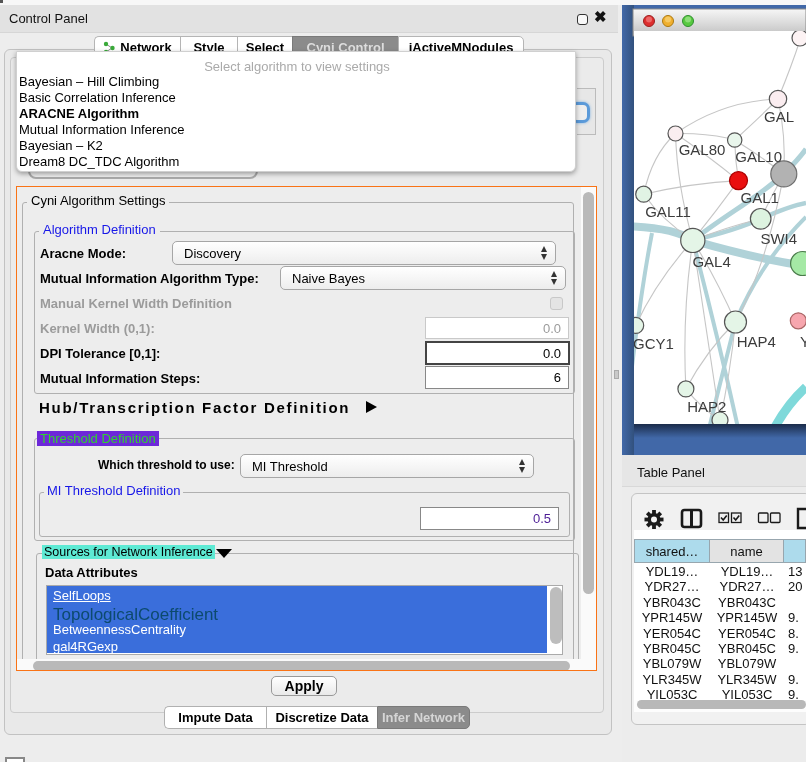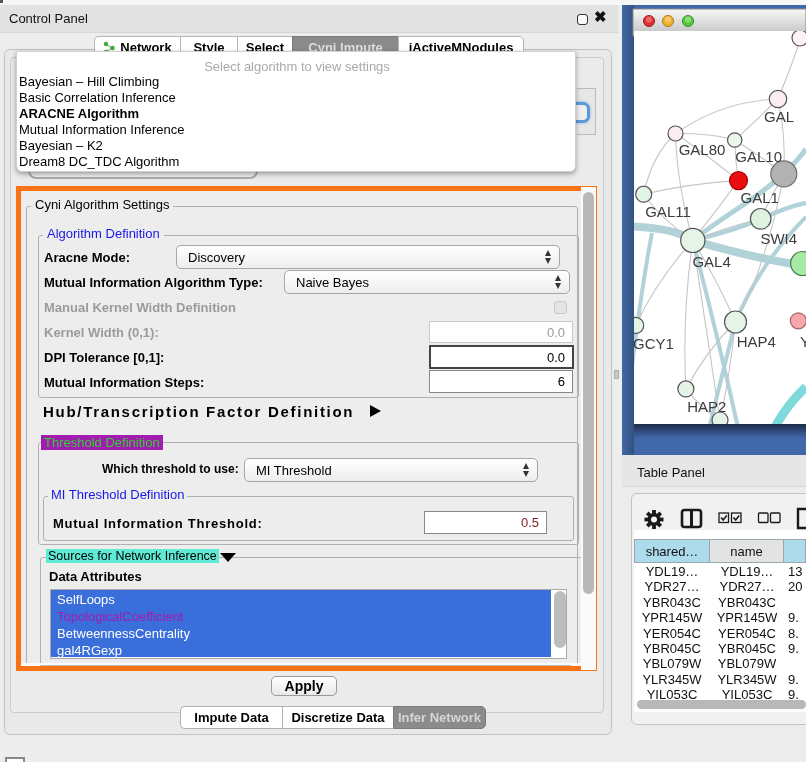--- a/index.html
+++ b/index.html
@@ -36,29 +36,29 @@
     <div style="width:86px;height:23px;background:#fff;border:1px solid #b5b5b5;border-right:none;border-radius:5px 0 0 5px;display:flex;align-items:center;justify-content:center;font-size:13px;font-weight:bold;color:#000;">
       <svg width="13" height="14" viewBox="0 0 13 14" style="margin-right:4px;">
         <line x1="3" y1="3" x2="9" y2="7" stroke="#888" stroke-width="1"></line>
         <line x1="3" y1="11" x2="9" y2="7" stroke="#888" stroke-width="1"></line>
         <circle cx="3" cy="3" r="2.2" fill="#3aaa3a"></circle>
         <circle cx="3" cy="11" r="2.2" fill="#3aaa3a"></circle>
         <circle cx="9.5" cy="7" r="2.2" fill="#3aaa3a"></circle>
       </svg>Network</div>
     <div style="width:57px;height:23px;background:#fff;border:1px solid #b5b5b5;border-right:none;display:flex;align-items:center;justify-content:center;font-size:13px;font-weight:bold;color:#000;">Style</div>
     <div style="width:55px;height:23px;background:#fff;border:1px solid #b5b5b5;border-right:none;display:flex;align-items:center;justify-content:center;font-size:13px;font-weight:bold;color:#000;">Select</div>
-    <div style="width:106px;height:23px;background:#8b8b8b;border:1px solid #7a7a7a;border-right:none;display:flex;align-items:center;justify-content:center;font-size:13px;font-weight:bold;color:#dedede;">Cyni Impute</div>
+    <div style="width:106px;height:23px;background:#8b8b8b;border:1px solid #7a7a7a;border-right:none;display:flex;align-items:center;justify-content:center;font-size:13px;font-weight:bold;color:#dedede;">Cyni Control</div>
     <div style="width:126px;height:23px;background:#fff;border:1px solid #b5b5b5;border-radius:0 5px 5px 0;display:flex;align-items:center;justify-content:center;font-size:13px;font-weight:bold;color:#000;">jActiveMNodules</div>
   </div>
 
   <div class="abs" style="left:577px;top:83px;width:19px;height:47px;border:1px solid #bbb;border-left:none;background:#e7e7e7;"></div>
   <div class="abs" style="left:570px;top:97px;width:20px;height:21px;border:3px solid #5b9ad9;border-radius:7px;box-shadow:0 0 3px #7fb3e3;background:#eee;"></div>
   <div class="abs" style="left:28px;top:140px;width:230px;height:34px;border:2px solid #aaa;border-radius:8px;background:#f0f0f0;"></div>
 
-  <div class="abs" style="left:16px;top:181px;width:581px;height:485px;background:#ededed;border:5px solid #f97316;overflow:hidden;" id="viewport">
+  <div class="abs" style="left:16px;top:181px;width:581px;height:485px;background:#ededed;border:1px solid #f97316;overflow:hidden;" id="viewport">
 
     <div class="abs" style="left:5px;top:15px;width:552px;height:470px;border:1px solid #b0b0b0;border-radius:3px;"></div>
     <div class="lbl" style="left:10px;top:6px;background:#ededed;padding:0 4px;font-size:13px;color:#000;">Cyni Algorithm Settings</div>
 
     <div class="abs" style="left:17px;top:44px;width:541px;height:163px;border:1px solid #b0b0b0;border-radius:3px;"></div>
     <div class="lbl" style="left:22px;top:35px;background:#ededed;padding:0 4px;font-size:13px;color:#1717e8;">Algorithm Definition</div>
 
     <div class="lbl b" style="left:23px;top:59px;font-size:13px;color:#000;">Aracne Mode:</div>
     <div class="combo" style="left:155px;top:54px;width:384px;height:24px;">
         <span>Discovery</span>
@@ -77,57 +77,56 @@
     <div class="abs fld" style="left:408px;top:130px;width:144px;height:22px;border:1px solid #c9c9c9;color:#9b9b9b;">0.0</div>
     <div class="lbl b" style="left:23px;top:159px;font-size:13px;color:#000;">DPI Tolerance [0,1]:</div>
     <div class="abs fld" style="left:408px;top:154px;width:145px;height:24px;border:2px solid #444;color:#000;">0.0</div>
     <div class="lbl b" style="left:23px;top:184px;font-size:13px;color:#000;">Mutual Information Steps:</div>
     <div class="abs fld" style="left:408px;top:179px;width:144px;height:23px;border:1px solid #888;color:#000;">6</div>
 
     <div class="lbl b" style="left:22px;top:212px;font-size:15px;color:#000;letter-spacing:1.7px;">Hub/Transcription Factor Definition</div>
     <div class="abs" style="left:349px;top:214px;width:0;height:0;border-left:11px solid #000;border-top:6.5px solid transparent;border-bottom:6.5px solid transparent;"></div>
 
     <div class="abs" style="left:17px;top:251px;width:541px;height:103px;border:1px solid #b0b0b0;border-radius:3px;"></div>
-    <div class="lbl" style="left:20px;top:244px;background:#a21caf;padding:0 3px;font-size:13px;color:#2fd32f;">Threshold Definition</div>
+    <div class="lbl" style="left:20px;top:244px;background:#6d28d9;padding:0 3px;font-size:13px;color:#2fd32f;">Threshold Definition</div>
     <div class="lbl b" style="left:81px;top:271px;font-size:12px;color:#000;">Which threshold to use:</div>
     <div class="combo" style="left:223px;top:267px;width:294px;height:24px;">
         <span>MI Threshold</span>
         <i class="u"></i>
         <i class="d"></i>
       </div>
 
     <div class="abs" style="left:22px;top:305px;width:531px;height:45px;border:1px solid #b0b0b0;border-radius:3px;"></div>
     <div class="lbl" style="left:27px;top:296px;background:#ededed;padding:0 3px;font-size:13px;color:#1717e8;">MI Threshold Definition</div>
-    <div class="lbl b" style="left:32px;top:325px;font-size:13px;color:#000;letter-spacing:0.75px;">Mutual Information Threshold:</div>
-    <div class="abs fld" style="left:403px;top:320px;width:123px;height:23px;border:1px solid #888;color:#7f1d1d;">0.5</div>
+    <div class="abs fld" style="left:403px;top:320px;width:139px;height:23px;border:1px solid #888;color:#4c1d95;">0.5</div>
 
     <div class="abs" style="left:19px;top:366px;width:543px;height:133px;border:1px solid #b0b0b0;border-radius:3px;"></div>
     <div class="lbl" style="left:25px;top:358px;background:#5eead4;padding:0 2px;font-size:12.5px;color:#000;">Sources for Network Inference</div>
     <div class="abs" style="left:199px;top:362px;width:0;height:0;border-top:9px solid #000;border-left:8px solid transparent;border-right:8px solid transparent;"></div>
     <div class="lbl b" style="left:28px;top:378px;font-size:13px;color:#000;">Data Attributes</div>
 
     <div class="abs" style="left:29px;top:398px;width:517px;height:70px;background:#fff;border:1px solid #aaa;"></div>
     <div class="abs" style="left:30px;top:399px;width:500px;height:67px;background:#3a6edb;"></div>
-    <div class="lbl" style="left:36px;top:401px;font-size:13px;color:#fff;">SelfLoops</div>
-    <div class="lbl" style="left:36px;top:418px;font-size:13px;color:#a21caf;">TopologicalCoefficient</div>
+    <div class="lbl" style="left:36px;top:401px;font-size:13px;color:#fff;text-decoration:underline;">SelfLoops</div>
+    <div class="lbl" style="left:36px;top:418px;font-size:17px;color:#0c4a6e;">TopologicalCoefficient</div>
     <div class="lbl" style="left:36px;top:435px;font-size:13px;color:#fff;">BetweennessCentrality</div>
     <div class="lbl" style="left:36px;top:452px;font-size:13px;color:#fff;">gal4RGexp</div>
     <div class="abs" style="left:533px;top:400px;width:12px;height:57px;background:#bdbdbd;border-radius:6px;"></div>
 
     <div class="abs" style="left:0;top:472px;width:581px;height:13px;background:#fafafa;"></div>
     <div class="abs" style="left:16px;top:474px;width:537px;height:10px;background:#b9b9b9;border-radius:5px;"></div>
   </div>
 
   <div class="abs" style="left:581px;top:182px;width:15px;height:483px;background:#fafafa;"></div>
   <div class="abs" style="left:583px;top:187px;width:11px;height:402px;background:#b9b9b9;border-radius:6px;"></div>
 
   <div class="abs" style="left:271px;top:671px;width:66px;height:20px;background:linear-gradient(#ffffff,#e9e9e9);border:1px solid #999;border-radius:5px;text-align:center;font-size:14px;line-height:19px;color:#000;font-weight:bold;">Apply</div>
 
   <div class="abs" style="left:164px;top:701px;height:23px;display:flex;">
-    <div style="width:102px;height:23px;background:#fff;border:1px solid #b0b0b0;border-right:none;border-radius:5px 0 0 5px;display:flex;align-items:center;justify-content:center;font-size:13px;font-weight:bold;color:#000;margin-left:16px;">Impute Data</div>
+    <div style="width:102px;height:23px;background:#fff;border:1px solid #b0b0b0;border-right:none;border-radius:5px 0 0 5px;display:flex;align-items:center;justify-content:center;font-size:13px;font-weight:bold;color:#000;">Impute Data</div>
     <div style="width:111px;height:23px;background:#fff;border:1px solid #b0b0b0;border-right:none;display:flex;align-items:center;justify-content:center;font-size:13px;font-weight:bold;color:#000;">Discretize Data</div>
     <div style="width:93px;height:23px;background:#8b8b8b;border:1px solid #7a7a7a;border-radius:0 5px 5px 0;display:flex;align-items:center;justify-content:center;font-size:13px;font-weight:bold;color:#d6d6d6;">Infer Network</div>
   </div>
 </div>
 
 <div class="abs" style="left:622px;top:5px;width:184px;height:450px;background:#4168a8;overflow:hidden;" id="desktop">
   <svg width="184" height="450" style="position:absolute;left:0;top:0;">
     <defs>
       <linearGradient id="tbar" x1="0" y1="0" x2="0" y2="1">
         <stop offset="0" stop-color="#f6f6f6"></stop>

